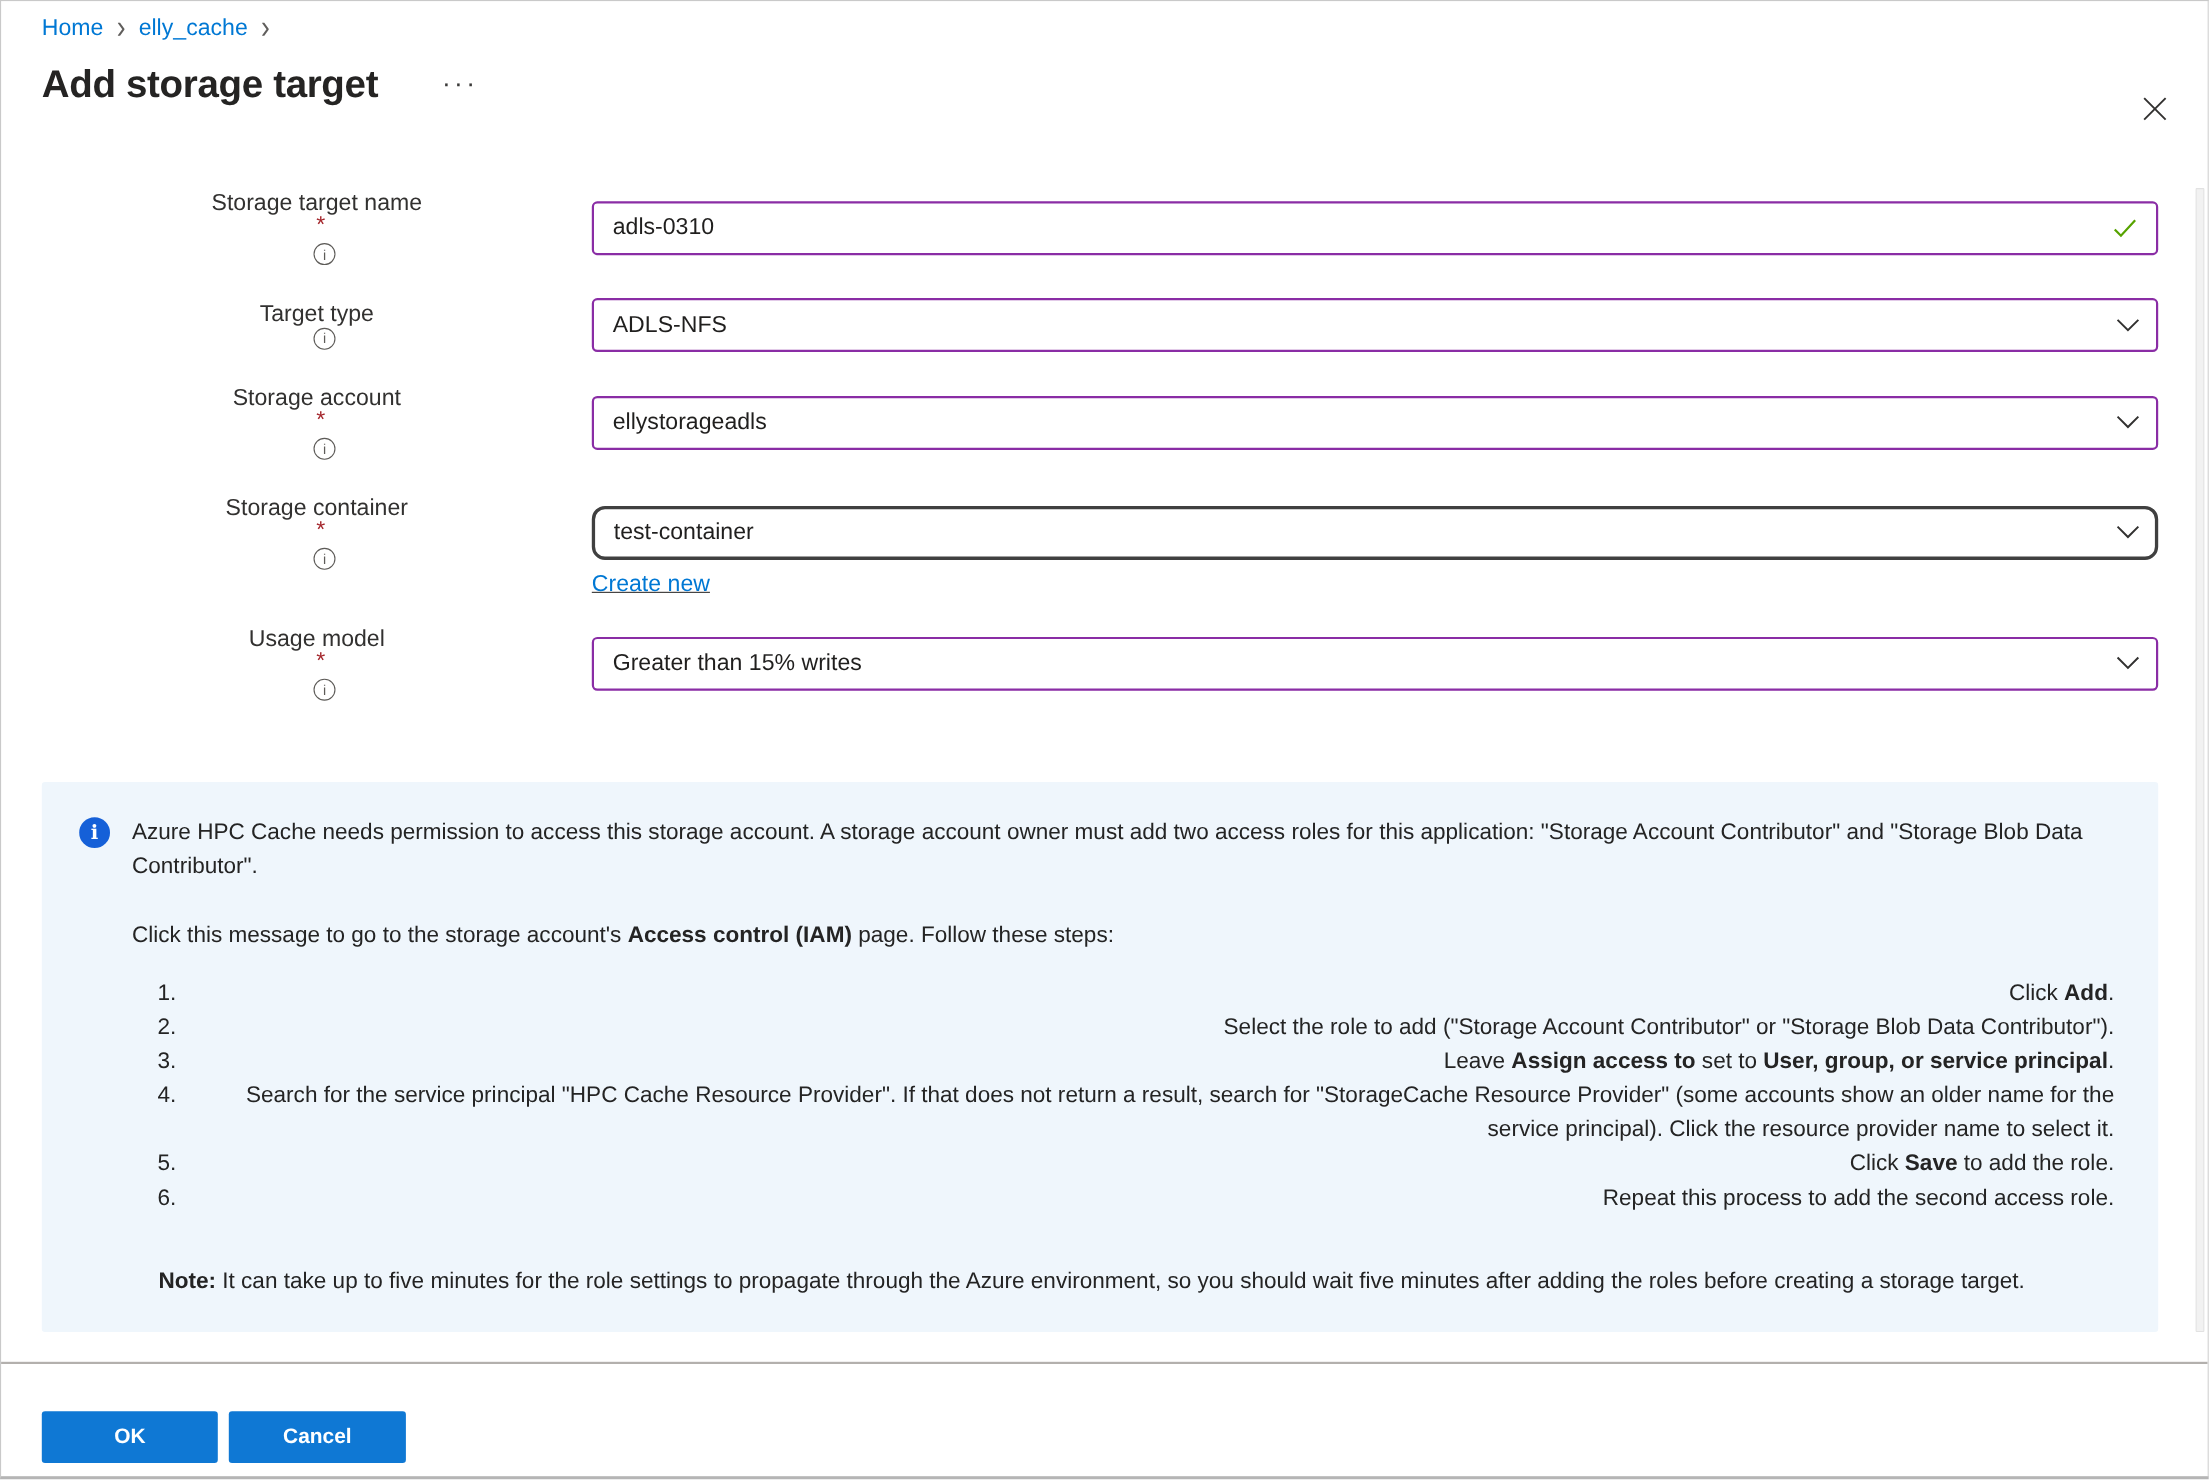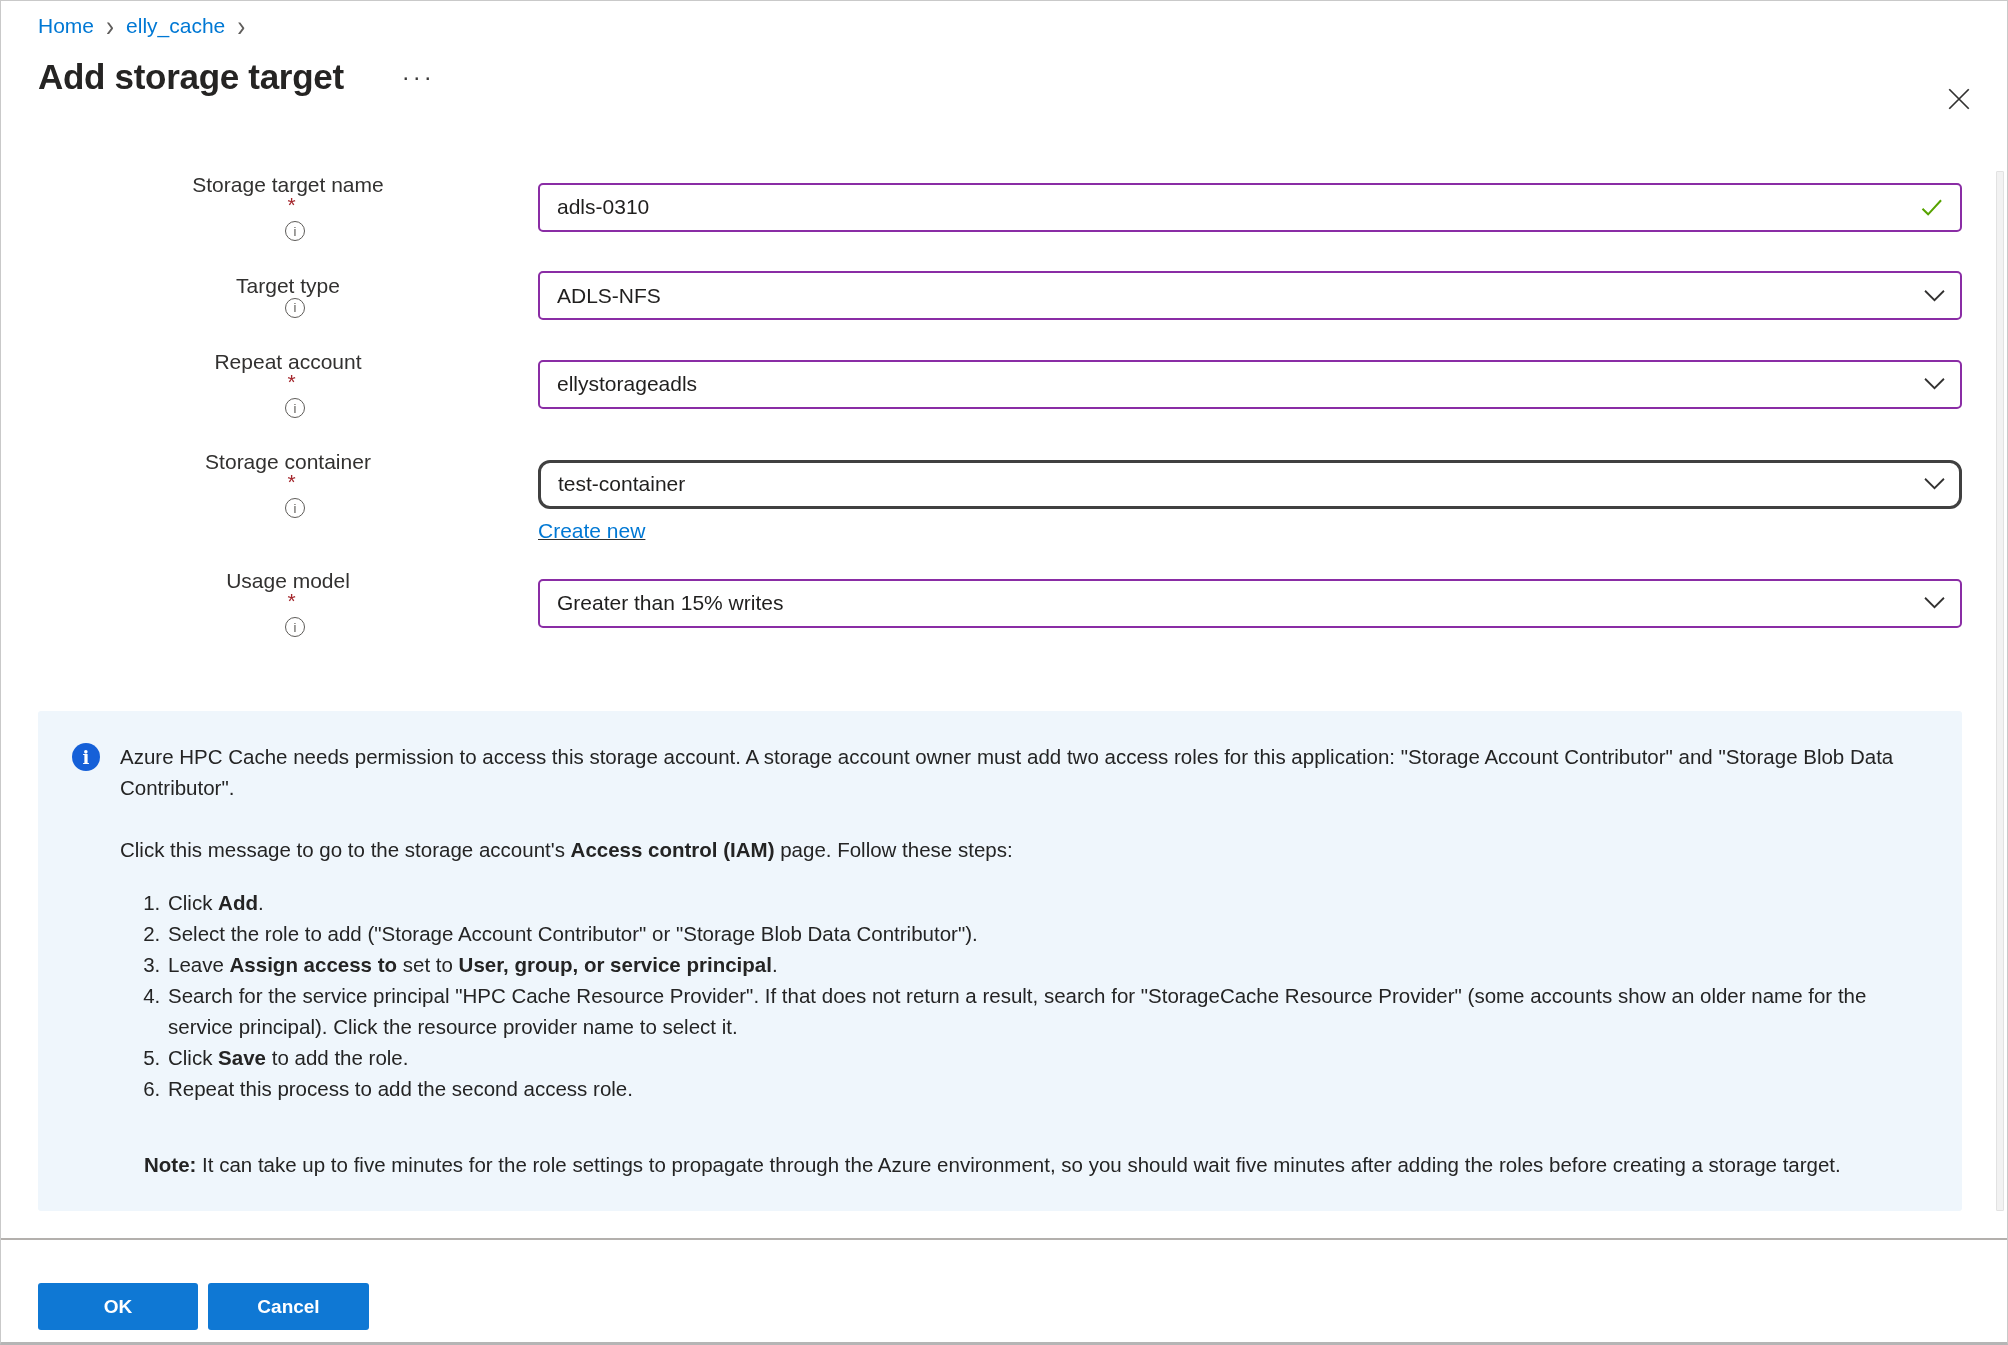--- a/index.html
+++ b/index.html
@@ -62,21 +62,21 @@
     display: flex;
     gap: 20px;
     cursor: pointer;
   }
   .infobox-icon { width: 28px; height: 28px; border-radius: 50%; background: #1560d8; color:#fff;
     display:flex; align-items:center; justify-content:center; font-size: 18px; font-weight: 700; flex-shrink: 0;
     margin-top: 2px; font-family: "DejaVu Serif", serif; }
   .infobox-text { font-size: 20.5px; line-height: 31px; color:#242424; }
   .infobox-text .para2 { margin-top: 31px; }
   .infobox-text ol { margin-top: 22px; padding-left: 46px; }
-  .infobox-text li { line-height: 31px; padding-left: 2px; }
+  .infobox-text li { line-height: 31px; padding-left: 2px; text-align: right; }
   .infobox-text .note { margin-top: 45px; margin-left: 24px; }
   .infobox-text b { font-weight: 700; }
 
   
   .footer-divider { margin: 27px -45px 0 -43px; border-top: 2px solid #b3b0ad; }
   .footer-buttons { margin-top: 43px; display:flex; gap: 10px; }
   .btn { height: 47px; border: none; border-radius: 3px; background: #0f78d4; color:#fff;
     font-size: 19px; font-weight: 700; font-family: Liberation Sans, sans-serif; cursor: pointer;
     display:flex; align-items:center; justify-content:center; }
   .btn.ok { width: 160px; }
@@ -141,21 +141,21 @@
         <span class="field-icon-right">
           <svg width="21" height="13" viewBox="0 0 20 12">
               <path d="M1 1l9 9 9-9" stroke="#323130" stroke-width="1.7" fill="none"></path>
             </svg>
         </span>
       </div>
     </div>
 
     <div class="form-row" style="margin-bottom: 32px;">
       <div class="label-cell">
-        <span>Repeat account</span>
+        <span>Storage account</span>
         <span class="req">*</span>
         <span class="hint-icon">i</span>
       </div>
       <div class="control-cell">
         <div class="field dropdown">
           <span>ellystorageadls</span>
         </div>
         <span class="field-icon-right">
           <svg width="21" height="13" viewBox="0 0 20 12">
               <path d="M1 1l9 9 9-9" stroke="#323130" stroke-width="1.7" fill="none"></path>

